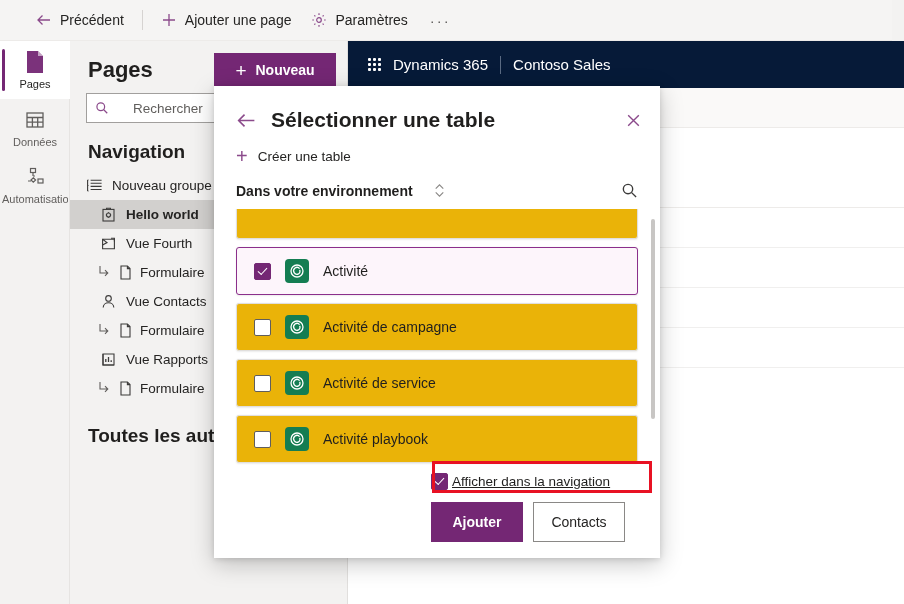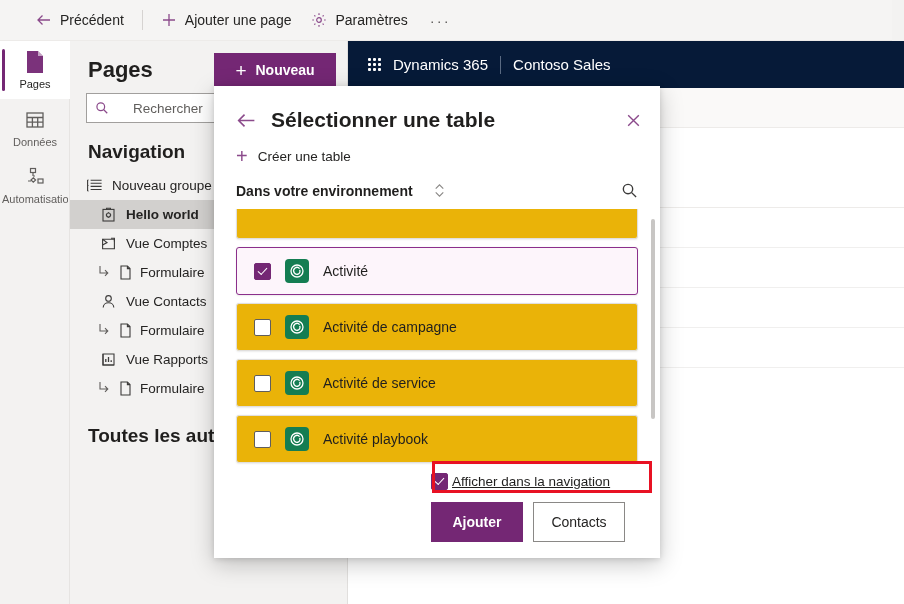--- a/index.html
+++ b/index.html
@@ -288,21 +288,21 @@
   </div>
 
   <div class="nav-row ind1">
     <span class="nav-ic">
       <svg viewBox="0 0 17 17" fill="none" stroke="currentColor" stroke-width="1.1">
         <path d="M2.6 4.3h11.8v9.4H2.6z"></path>
         <path d="M2.6 4.3 7 7.6 2.6 10"></path>
         <path d="M11 3.2h3.4v3.4"></path>
       </svg>
     </span>
-    <span>Vue Comptes</span>
+    <span>Vue Fourth</span>
   </div>
 
   <div class="nav-row ind2">
     <span class="arrow-ic">
       <svg width="14" height="14" viewBox="0 0 14 14" fill="none" stroke="currentColor" stroke-width="1.1">
         <path d="M3 2v7h7M8 6.2 10.8 9 8 11.8"></path>
       </svg>
     </span>
     <span class="nav-ic">
       <svg viewBox="0 0 17 17" fill="none" stroke="currentColor" stroke-width="1.1">

